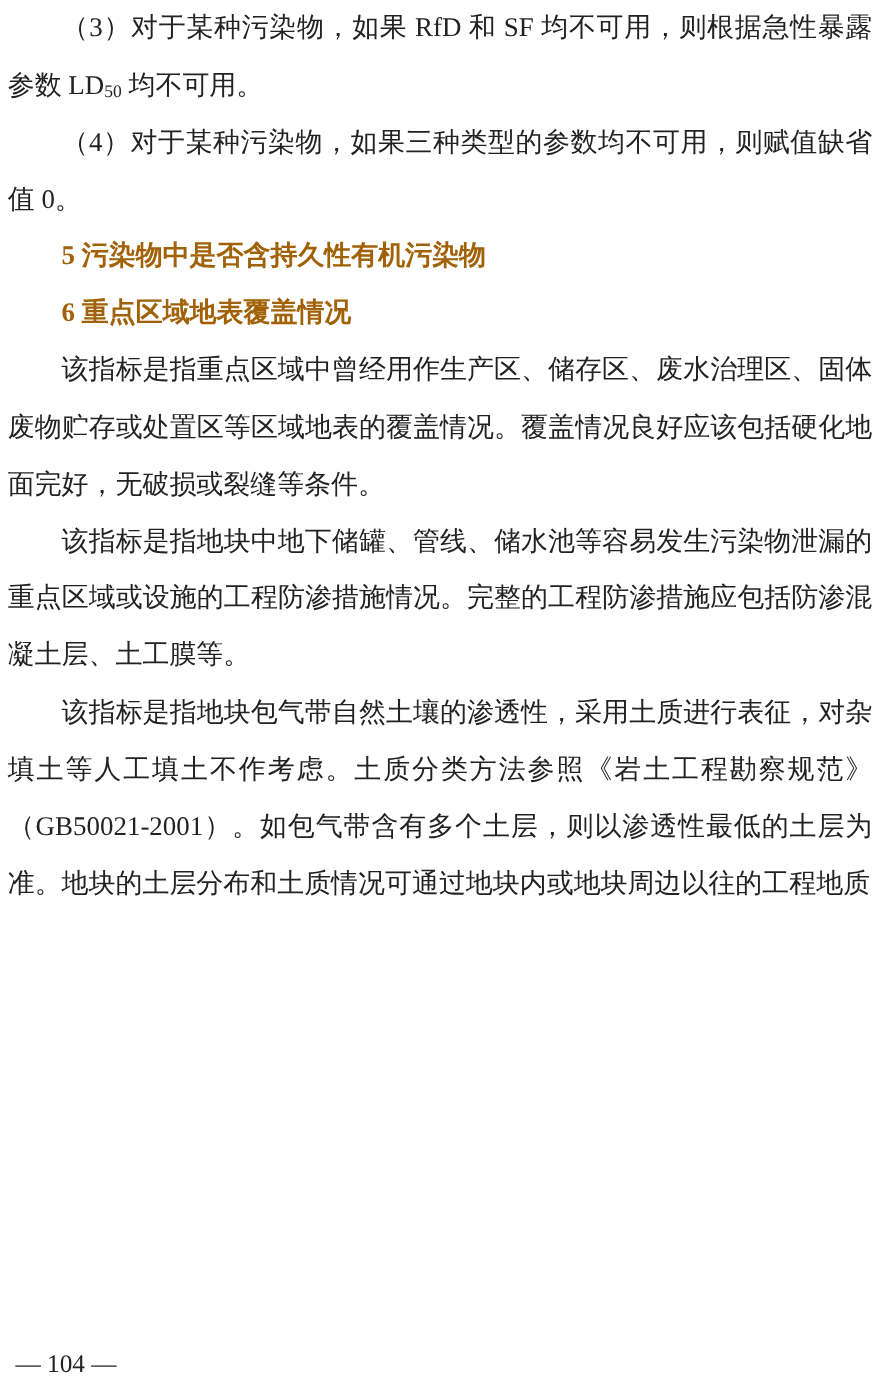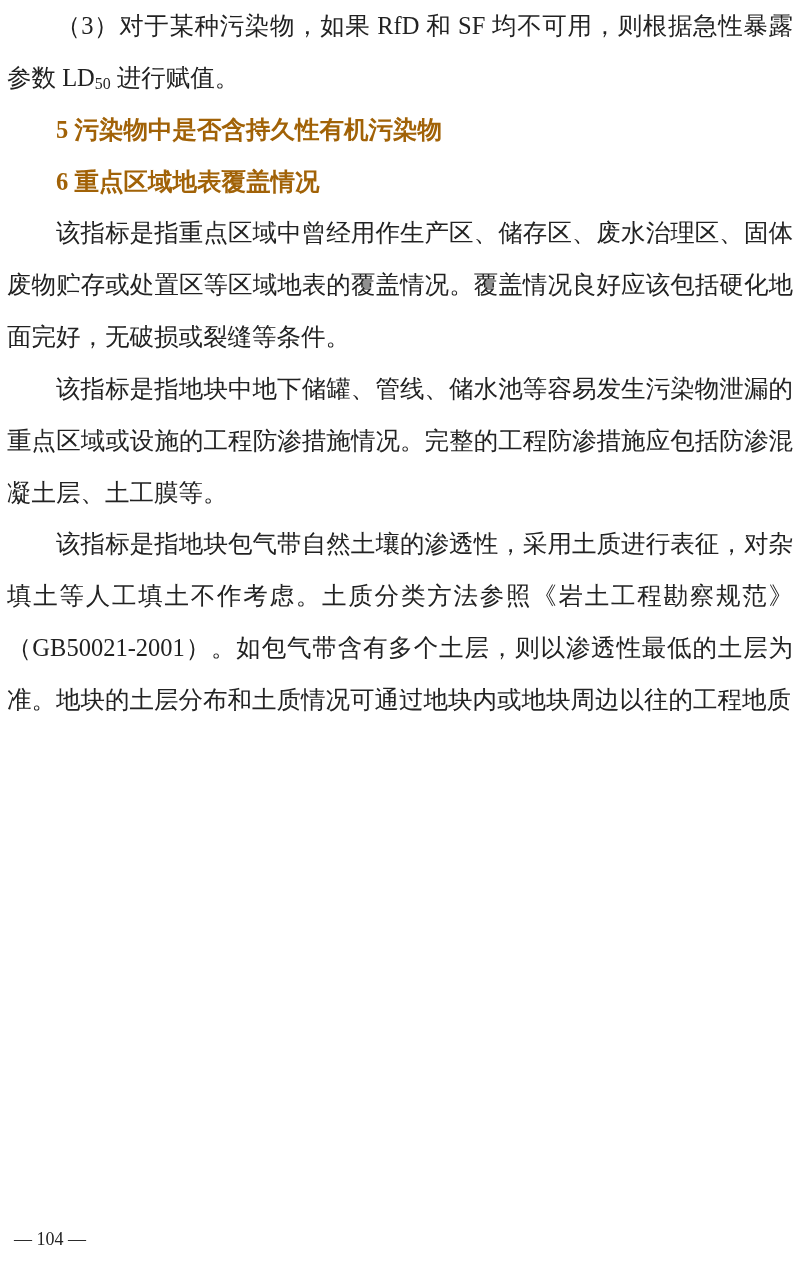--- a/index.html
+++ b/index.html
@@ -38,31 +38,32 @@
   }
   sub.subscript {
     font-size: 0.65em;
     line-height: 0;
     vertical-align: -0.18em;
   }
   .page-footer {
     position: absolute;
     left: 14px;
     top: 1214px;
-    font-size: 18px;
+    font-size: 23px;
     line-height: 51.85px;
     color: #222222;
   }
 </style>
 </head>
 <body>
 
 <div class="page">
   <main class="doc-body" id="doc-body">
-      <p class="para"><span>（3）对于某种污染物，如果 RfD 和 SF 均不可用，则根据急性暴露参数 LD</span><sub class="subscript">50</sub><span> 进行赋值。</span></p>
+      <p class="para"><span>（3）对于某种污染物，如果 RfD 和 SF 均不可用，则根据急性暴露参数 LD</span><sub class="subscript">50</sub><span> 均不可用。</span></p>
+      <p class="para"><span>（4）对于某种污染物，如果三种类型的参数均不可用，则赋值缺省值 0。</span></p>
       <p class="heading"><span>5 污染物中是否含持久性有机污染物</span></p>
       <p class="heading"><span>6 重点区域地表覆盖情况</span></p>
       <p class="para"><span>该指标是指重点区域中曾经用作生产区、储存区、废水治理区、固体废物贮存或处置区等区域地表的覆盖情况。覆盖情况良好应该包括硬化地面完好，无破损或裂缝等条件。</span></p>
       <p class="para"><span>该指标是指地块中地下储罐、管线、储水池等容易发生污染物泄漏的重点区域或设施的工程防渗措施情况。完整的工程防渗措施应包括防渗混凝土层、土工膜等。</span></p>
       <p class="para"><span>该指标是指地块包气带自然土壤的渗透性，采用土质进行表征，对杂填土等人工填土不作考虑。土质分类方法参照《岩土工程勘察规范》（GB50021-2001）。如包气带含有多个土层，则以渗透性最低的土层为准。地块的土层分布和土质情况可通过地块内或地块周边以往的工程地质</span></p>
     </main>
   <footer class="page-footer">
     <span>— 104 —</span>
   </footer>
 </div>

